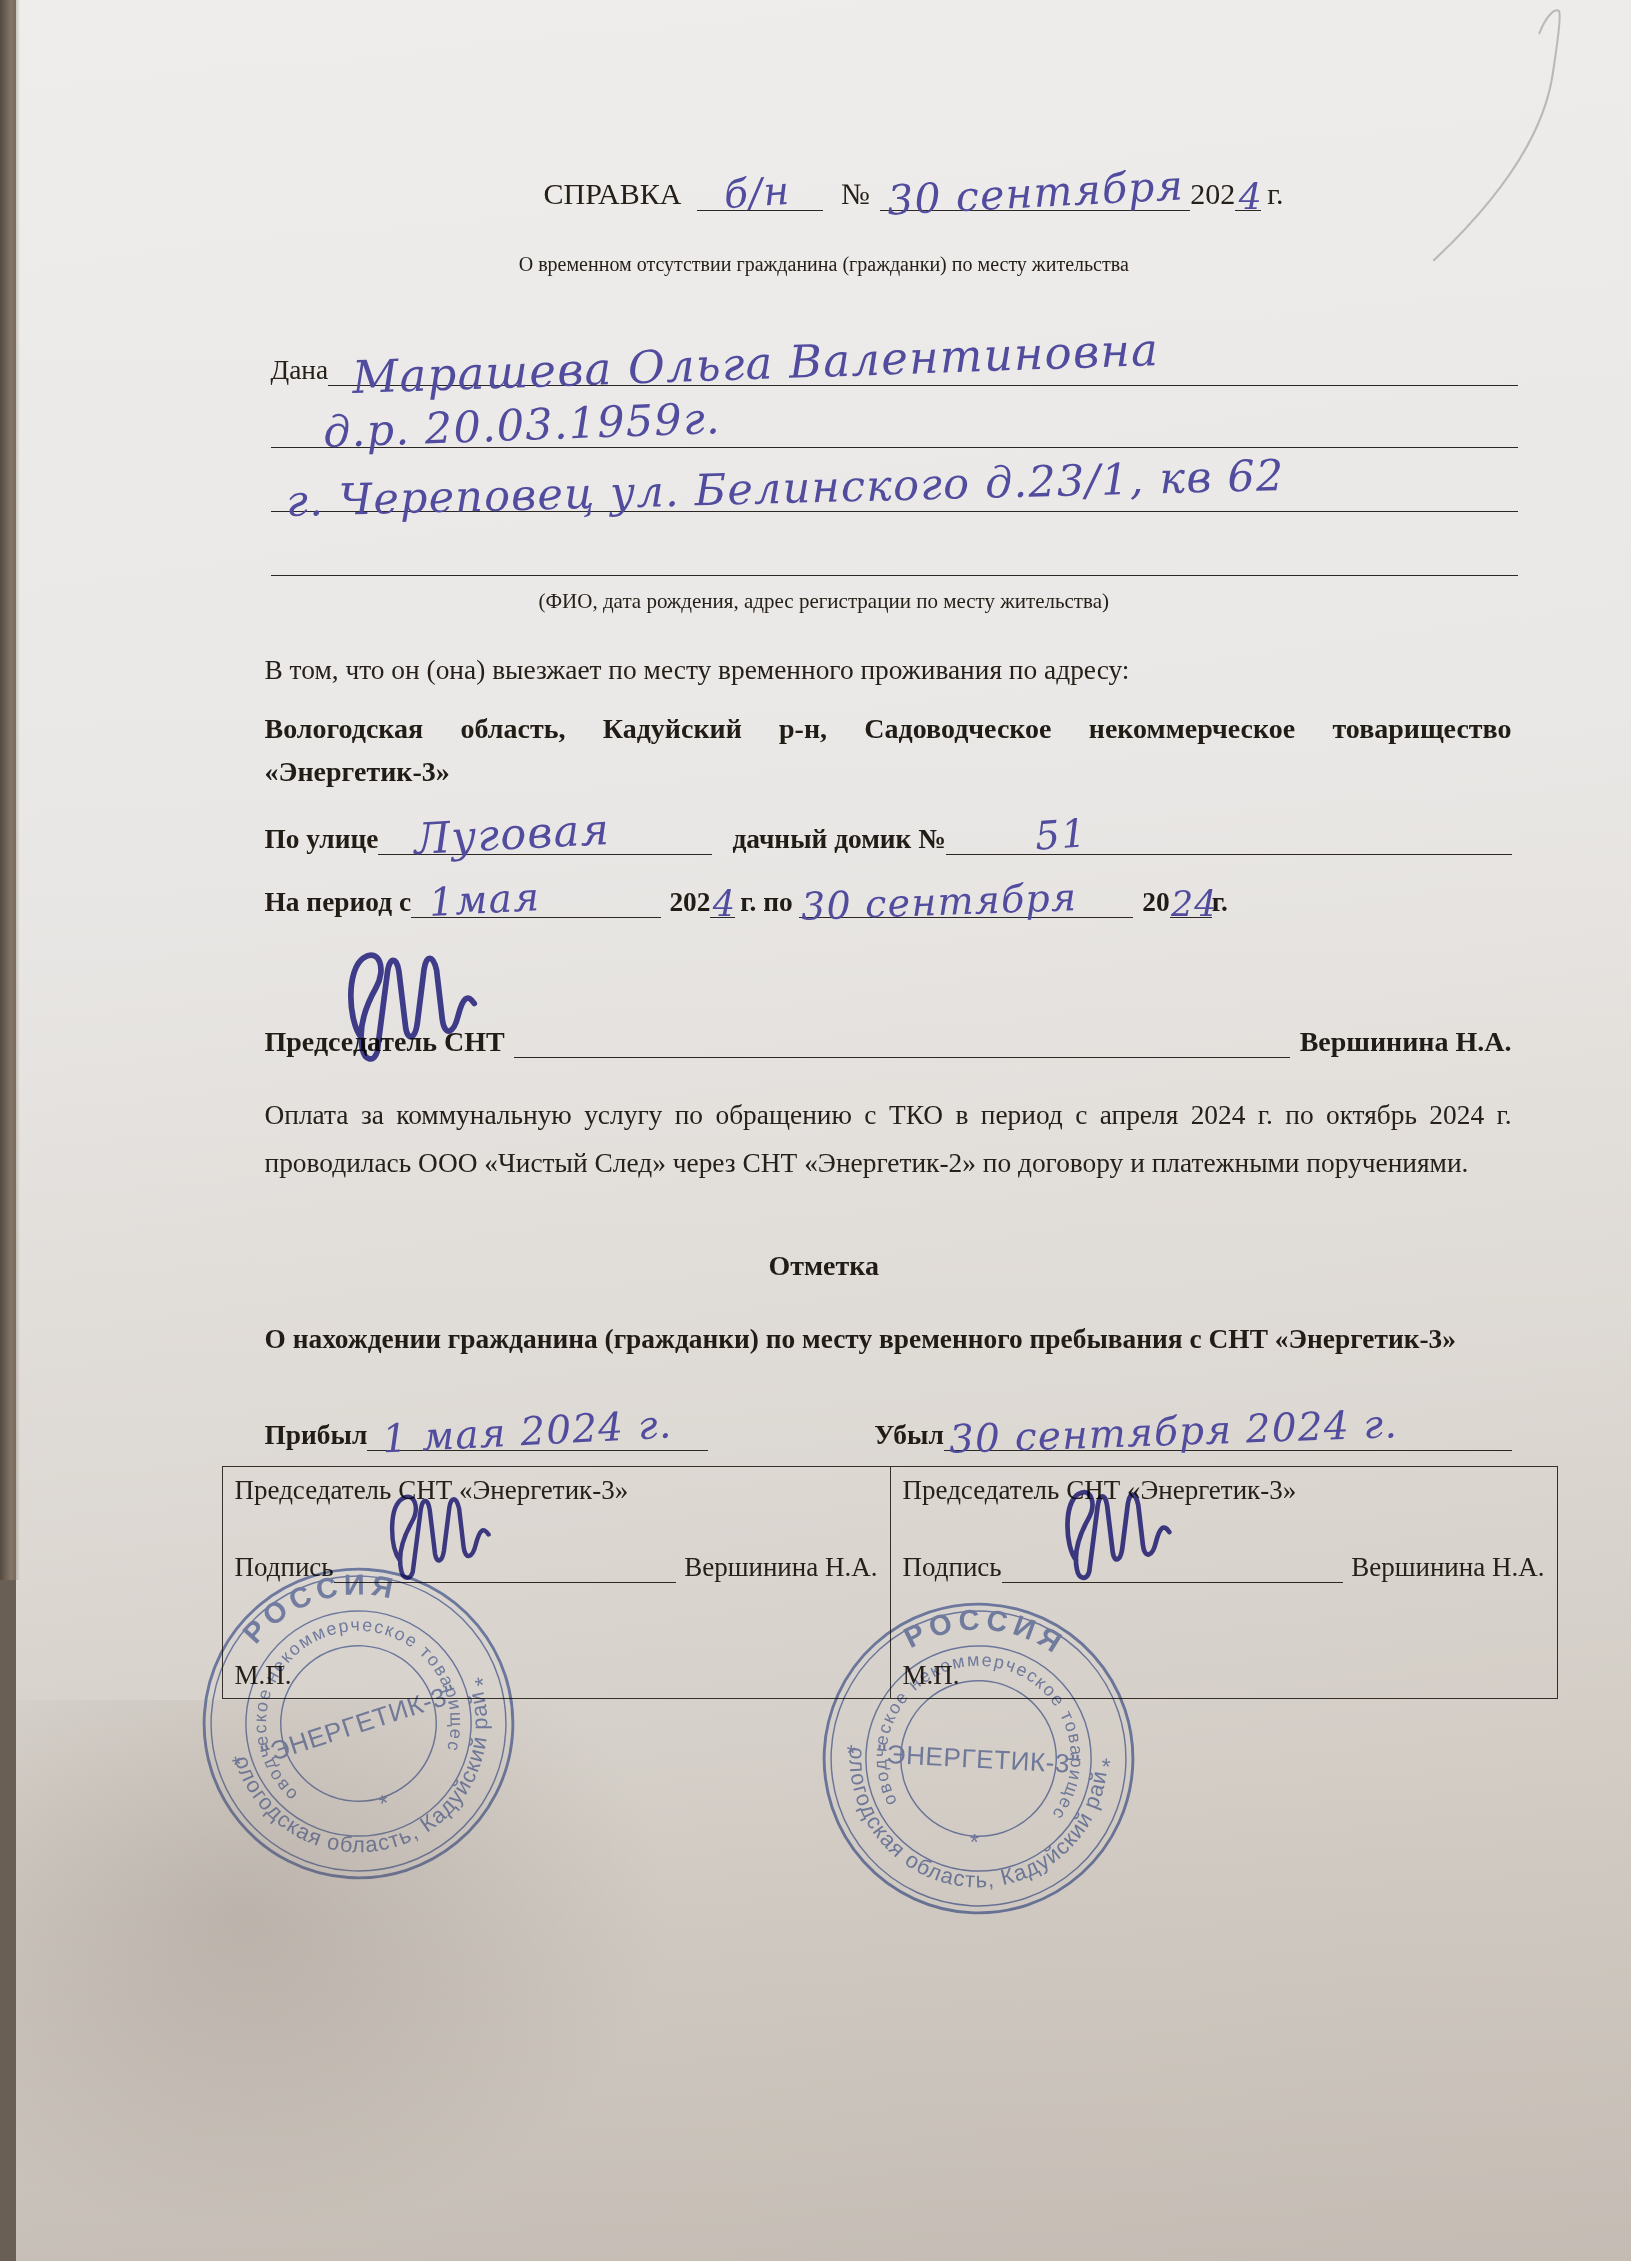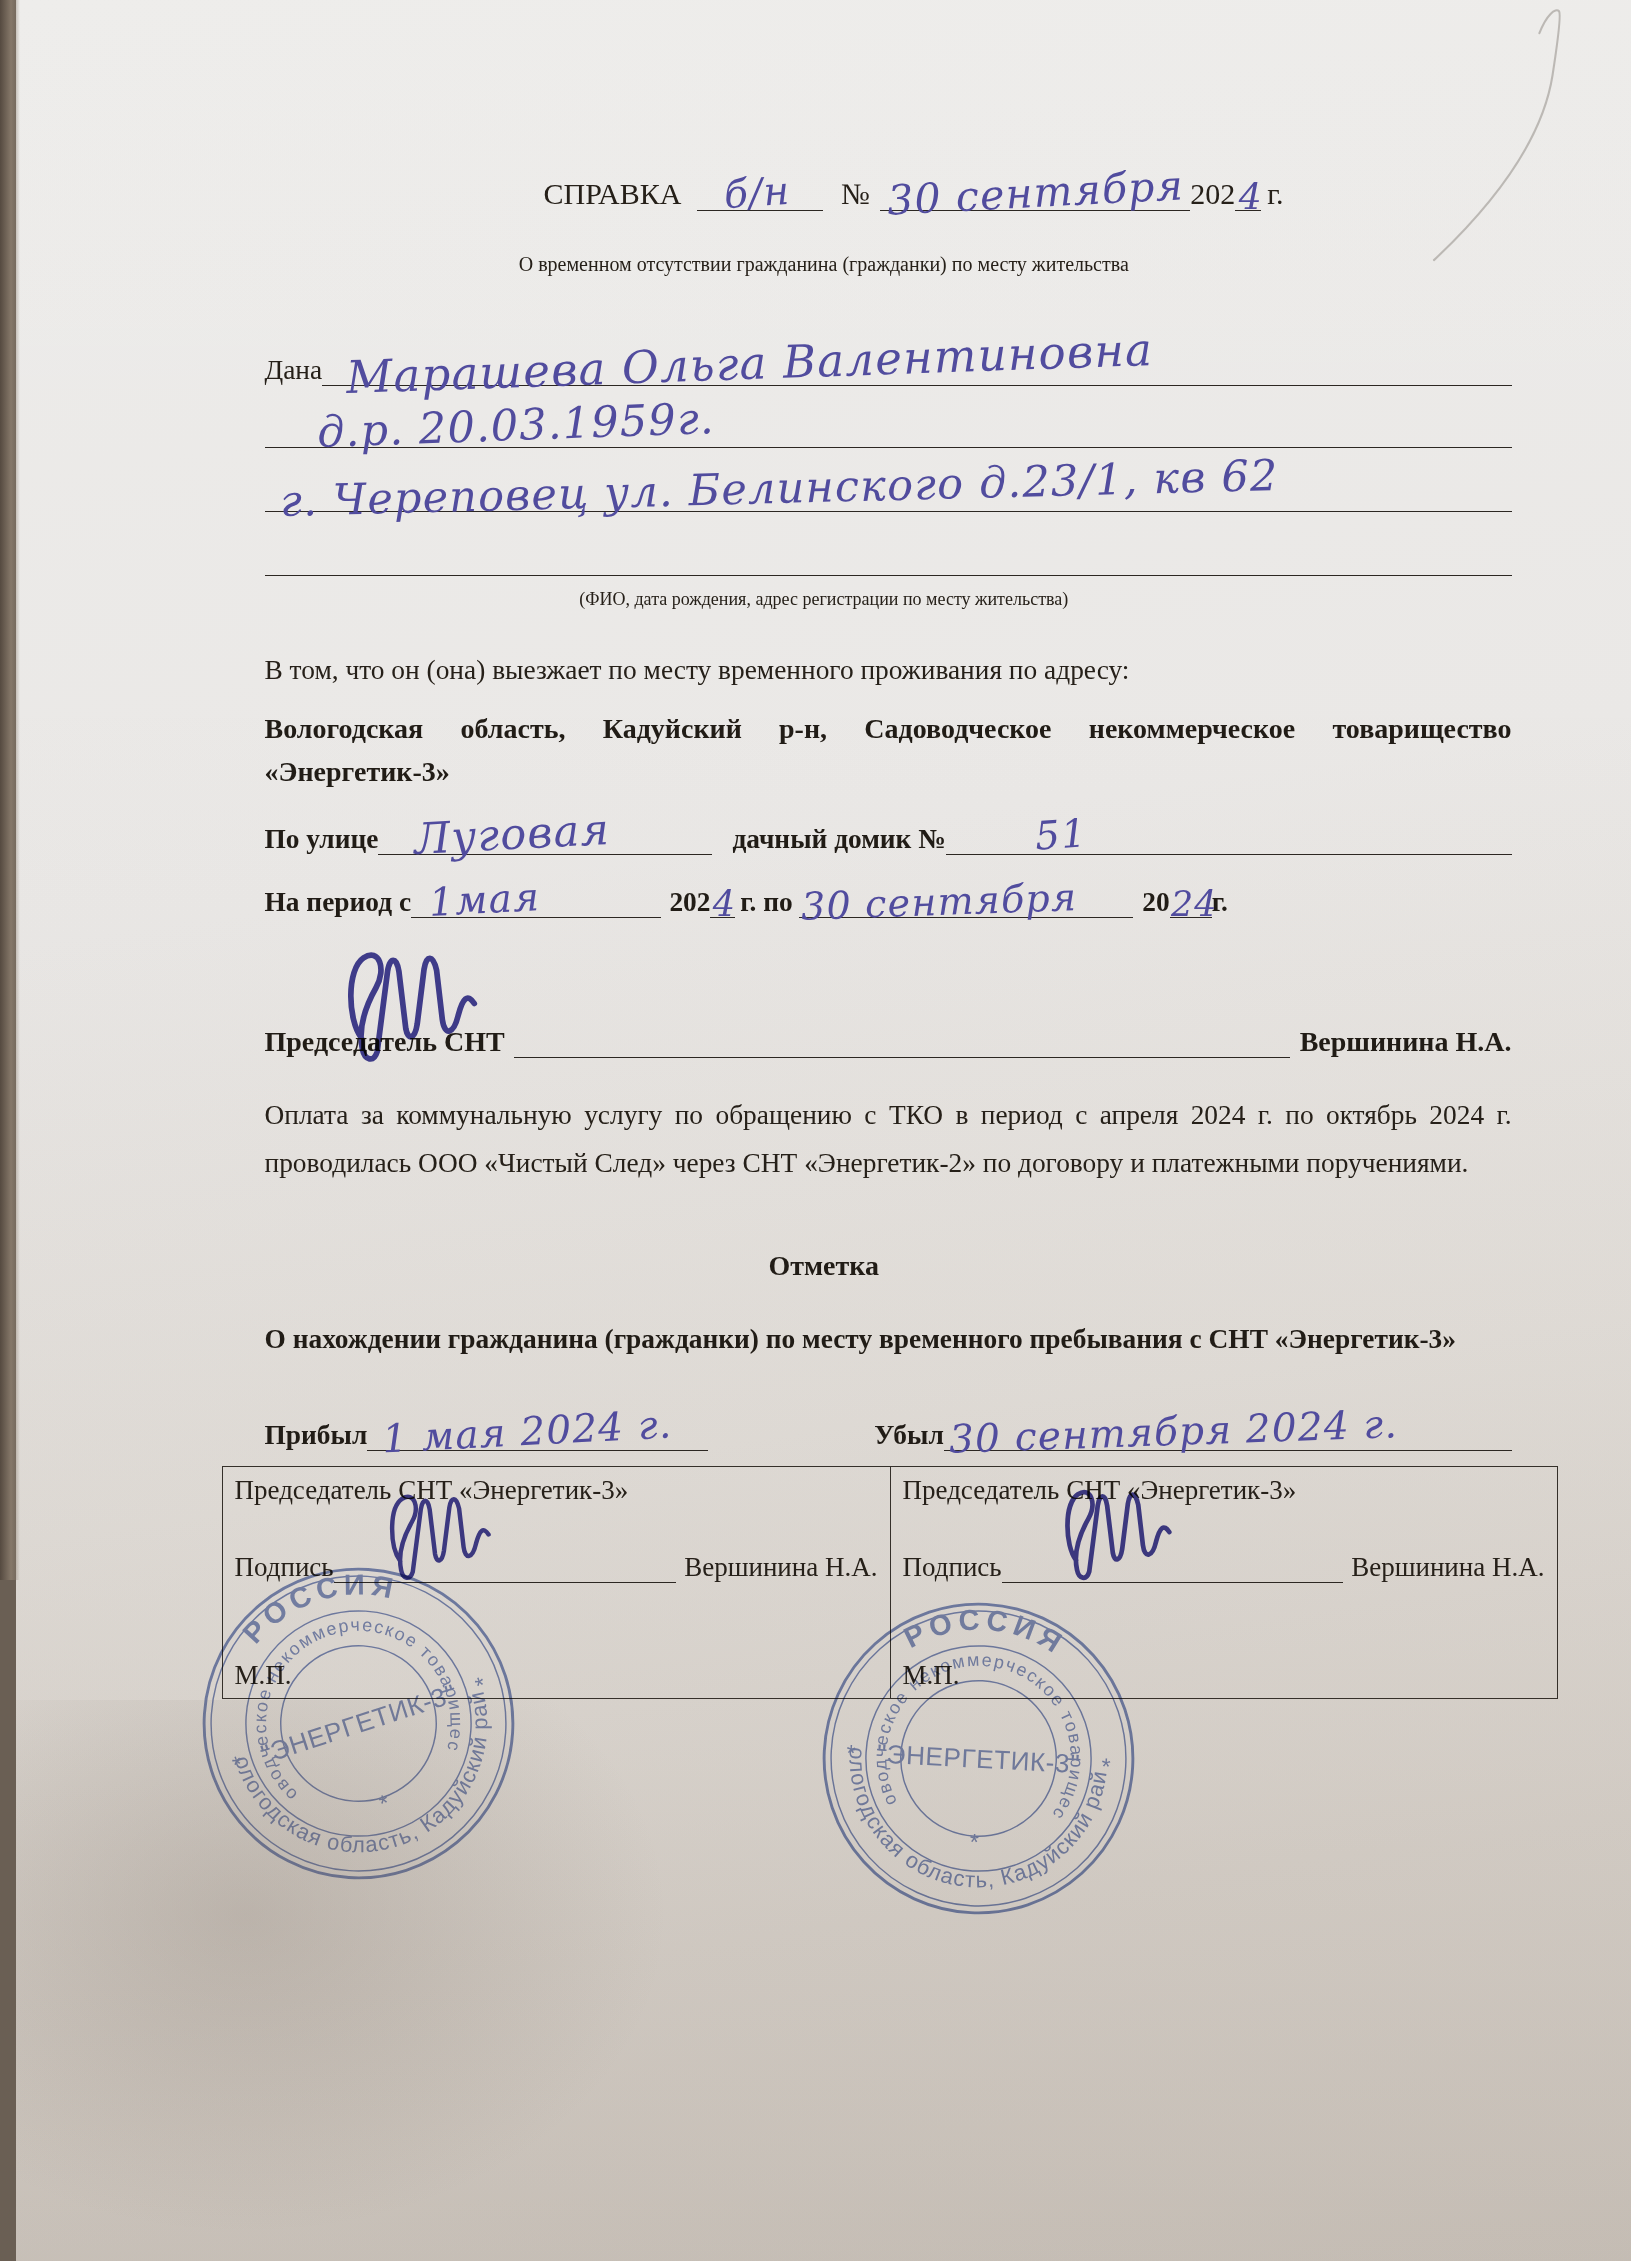--- a/index.html
+++ b/index.html
@@ -89,38 +89,38 @@
     <span class="blank" style="width:26px;">
       <span class="hw" style="font-size:36px;left:3.6px;bottom:-4.8px;">4</span>
     </span>
     <span style="margin-left:6px;">г.</span>
   </div>
 
   
   <div class="abs center txt" style="top:253px;font-size:20px;">О временном отсутствии гражданина (гражданки) по месту жительства</div>
 
   
-  <div class="abs txt" style="top:334px;left:249px;width:1247px;">
+  <div class="abs txt" style="top:334px;left:255px;width:1247px;">
     <div class="row" style="height:52px;">
       <span style="font-size:27.4px;">Дана</span>
       <span class="blank" style="flex:1;height:52px;">
         <span class="hw" style="font-size:45px;left:24px;bottom:-1.2px;transform:rotate(-2deg);">Марашева Ольга Валентиновна</span>
       </span>
     </div>
     <div class="blank" style="width:100%;height:61px;">
       <span class="hw" style="font-size:43px;left:52px;bottom:0px;transform:rotate(-2deg);">д.р. 20.03.1959г.</span>
     </div>
     <div class="blank" style="width:100%;height:61px;">
       <span class="hw" style="font-size:43px;left:15.5px;bottom:1.2px;transform:rotate(-1.5deg);">г. Череповец ул. Белинского д.23/1, кв 62</span>
     </div>
     <div class="blank" style="width:100%;height:61px;"></div>
   </div>
 
   
-  <div class="abs center txt" style="top:589px;font-size:18px;">(ФИО, дата рождения, адрес регистрации по месту жительства)</div>
+  <div class="abs center txt" style="top:589px;font-size:21px;">(ФИО, дата рождения, адрес регистрации по месту жительства)</div>
 
   
   <div class="abs txt" style="top:655px;left:249px;font-size:27.4px;">В том, что он (она) выезжает по месту временного проживания по адресу:</div>
 
   
   <div class="par b just" style="top:707px;font-size:28px;line-height:43px;">Вологодская область, Кадуйский р-н, Садоводческое некоммерческое товарищество «Энергетик-3»</div>
 
   
   <div class="abs row txt" style="top:816px;left:249px;width:1247px;font-size:27.4px;">
     <span class="b">По улице</span>

